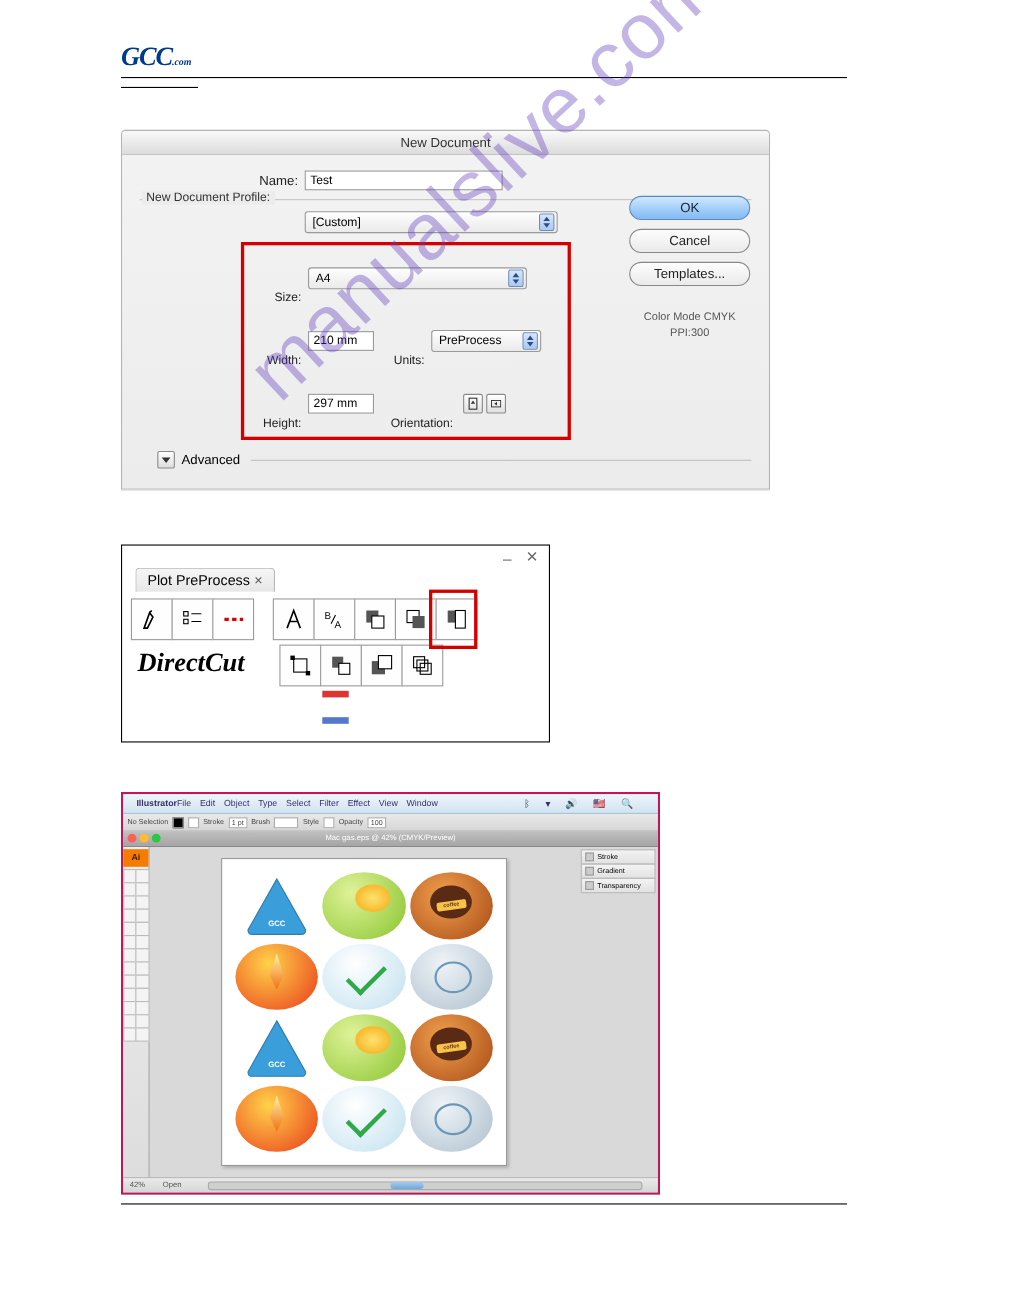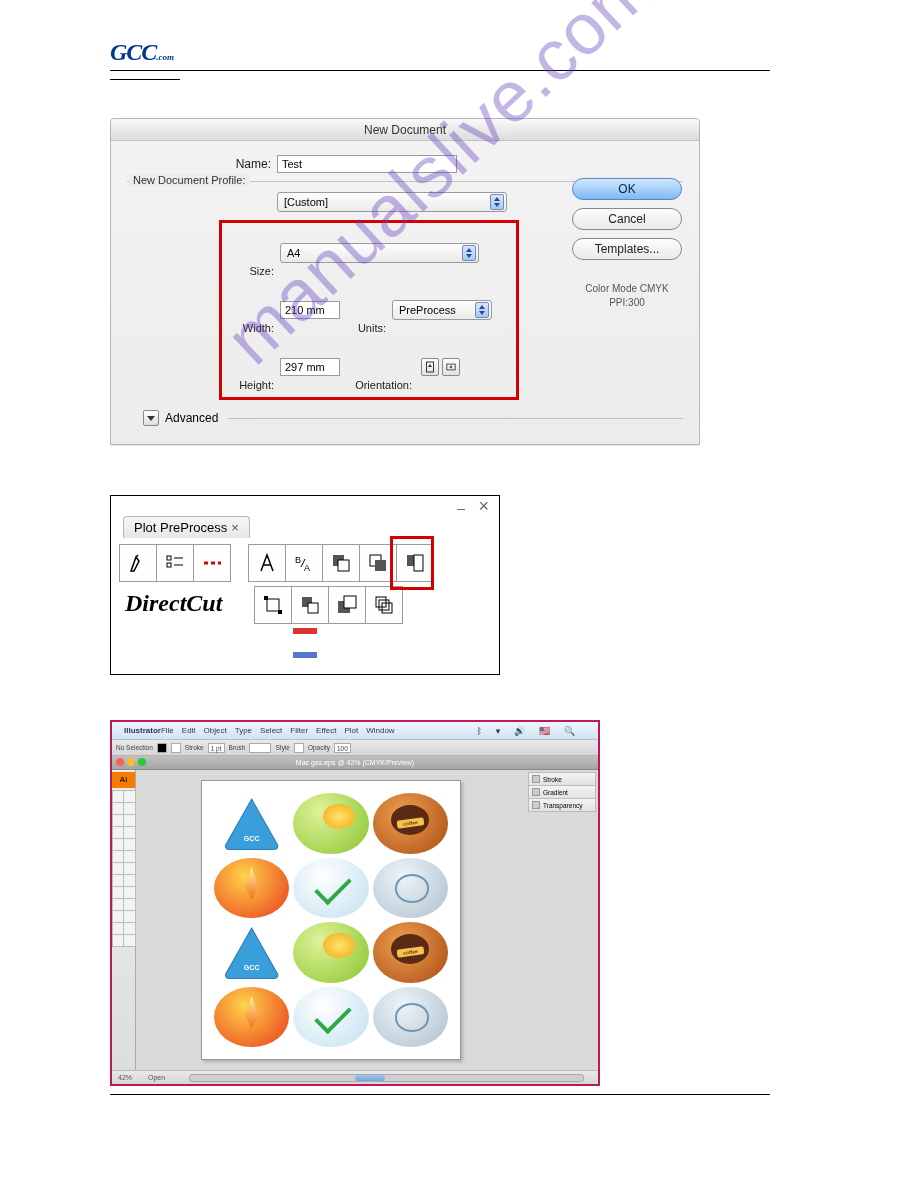--- a/index.html
+++ b/index.html
@@ -349,21 +349,21 @@
     <div class="menubar">
       <span class="apple"></span>
       <b>Illustrator</b>
       <span>File</span>
       <span>Edit</span>
       <span>Object</span>
       <span>Type</span>
       <span>Select</span>
       <span>Filter</span>
       <span>Effect</span>
-      <span>Plot</span>
+      <span>View</span>
       <span>Window</span>
       <span class="right">
         <span>ᛒ</span>
         <span>▾</span>
         <span>🔊</span>
         <span>🇺🇸</span>
         <span>🔍</span>
       </span>
     </div>
     <div class="ctrlbar">

